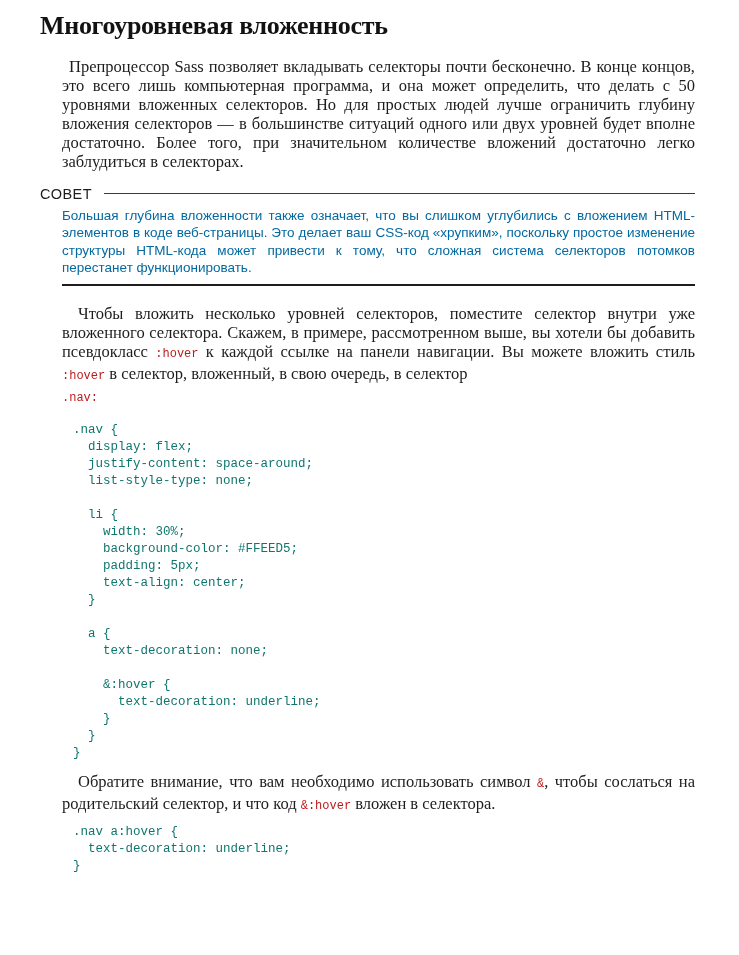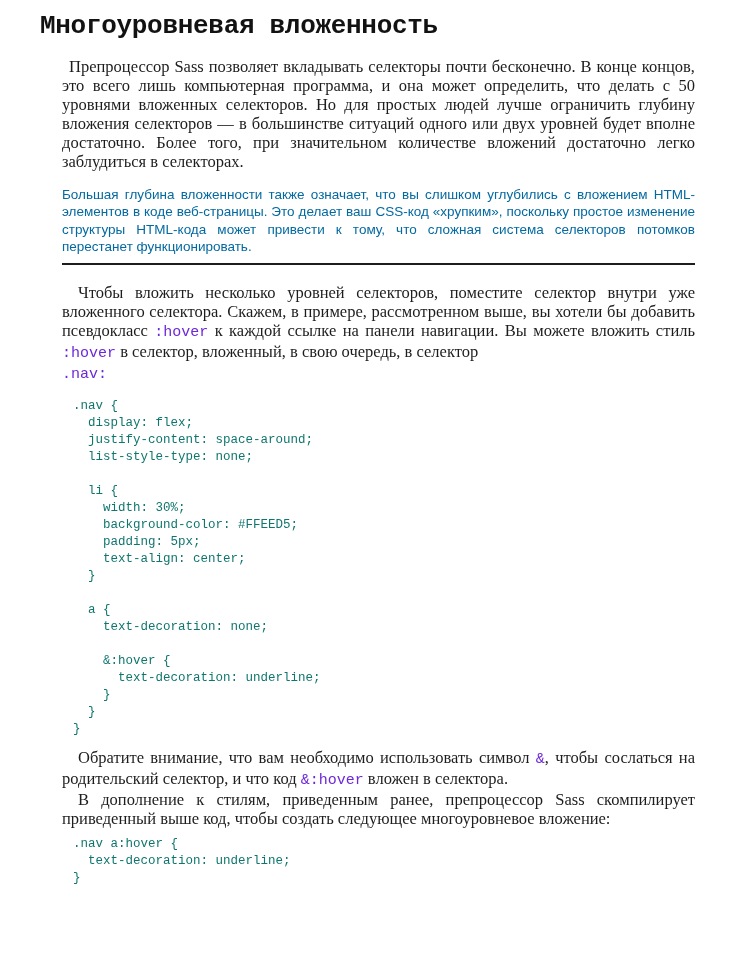--- a/index.html
+++ b/index.html
@@ -9,21 +9,21 @@
     height: 955px;
     background: #ffffff;
     overflow: hidden;
     font-family: "Liberation Serif", serif;
     color: #1d1d1d;
   }
   .page {
     padding: 12px 44px 0 40px;
   }
   .page-title {
-    font-family: Liberation Mono, monospace;
+    font-family: Liberation Serif, serif;
     font-weight: 700;
     font-size: 26px;
     line-height: 1.1;
     letter-spacing: -0.3px;
     color: #121212;
     margin: 0 0 16px 0;
   }
   .body-par {
     margin: 0 15px 0 22px;
     width: 633px;
@@ -32,22 +32,22 @@
     text-align: justify;
     text-indent: 16px;
     color: #1d1d1d;
   }
   .body-par.first {
     text-indent: 7px;
     margin-bottom: 15px;
   }
   .inline-code {
     font-family: "Liberation Mono", "DejaVu Sans Mono", monospace;
-    font-size: 15px;
-    color: #6d28d9;
+    font-size: 12px;
+    color: #b91c1c;
     white-space: nowrap;
   }
   .tip {
     margin: 0 0 18px 0;
   }
   .tip-header {
     display: flex;
     align-items: center;
     margin-bottom: 5px;
   }
@@ -94,20 +94,24 @@
 </head>
 <body>
 
 <div class="page">
 
   <h1 class="page-title">Многоуровневая вложенность</h1>
 
   <p class="body-par first"><span>Препроцессор Sass позволяет вкладывать селекторы почти бесконечно. В конце концов, это всего лишь компьютерная программа, и она может определить, что делать с 50 уровнями вложенных селекторов. Но для простых людей лучше ограничить глубину вложения селекторов — в большинстве ситуаций одного или двух уровней будет вполне достаточно. Более того, при значительном количестве вложений достаточно легко заблудиться в селекторах.</span></p>
 
   <div class="tip">
+    <div class="tip-header">
+      <span class="tip-label">СОВЕТ</span>
+      <span class="tip-rule"></span>
+    </div>
     <p class="tip-body">Большая глубина вложенности также означает, что вы слишком углубились с вложением HTML-элементов в коде веб-страницы. Это делает ваш CSS-код «хрупким», поскольку простое изменение структуры HTML-кода может привести к тому, что сложная система селекторов потомков перестанет функционировать.</p>
     <div class="tip-bottom-rule"></div>
   </div>
 
   <p class="body-par"><span>Чтобы вложить несколько уровней селекторов, поместите селектор внутри уже вложенного селектора. Скажем, в примере, рассмотренном выше, вы хотели бы добавить псевдокласс </span><span class="inline-code">:hover</span><span> к каждой ссылке на панели навигации. Вы можете вложить стиль </span><span class="inline-code">:hover</span><span> в селектор, вложенный, в свою очередь, в селектор</span><br><span class="inline-code">.nav:</span></p>
 
   <pre class="code-block">.nav {
   display: flex;
   justify-content: space-around;
   list-style-type: none;
@@ -123,19 +127,18 @@
     text-decoration: none;
 
     &amp;:hover {
       text-decoration: underline;
     }
   }
 }</pre>
 
   <p class="body-par"><span>Обратите внимание, что вам необходимо использовать символ </span><span class="inline-code">&amp;</span><span>, чтобы сослаться на родительский селектор, и что код </span><span class="inline-code">&amp;:hover</span><span> вложен в селектора.</span></p>
 
-  <p class="body-par"><span>В дополнение к стилям, приведенным ранее, препроцессор Sass скомпилирует приведенный выше код, чтобы создать следующее многоуровневое вложение:</span></p>
 
   <pre class="code-block last">.nav a:hover {
   text-decoration: underline;
 }</pre>
 
 </div>
 
 </body></html>

